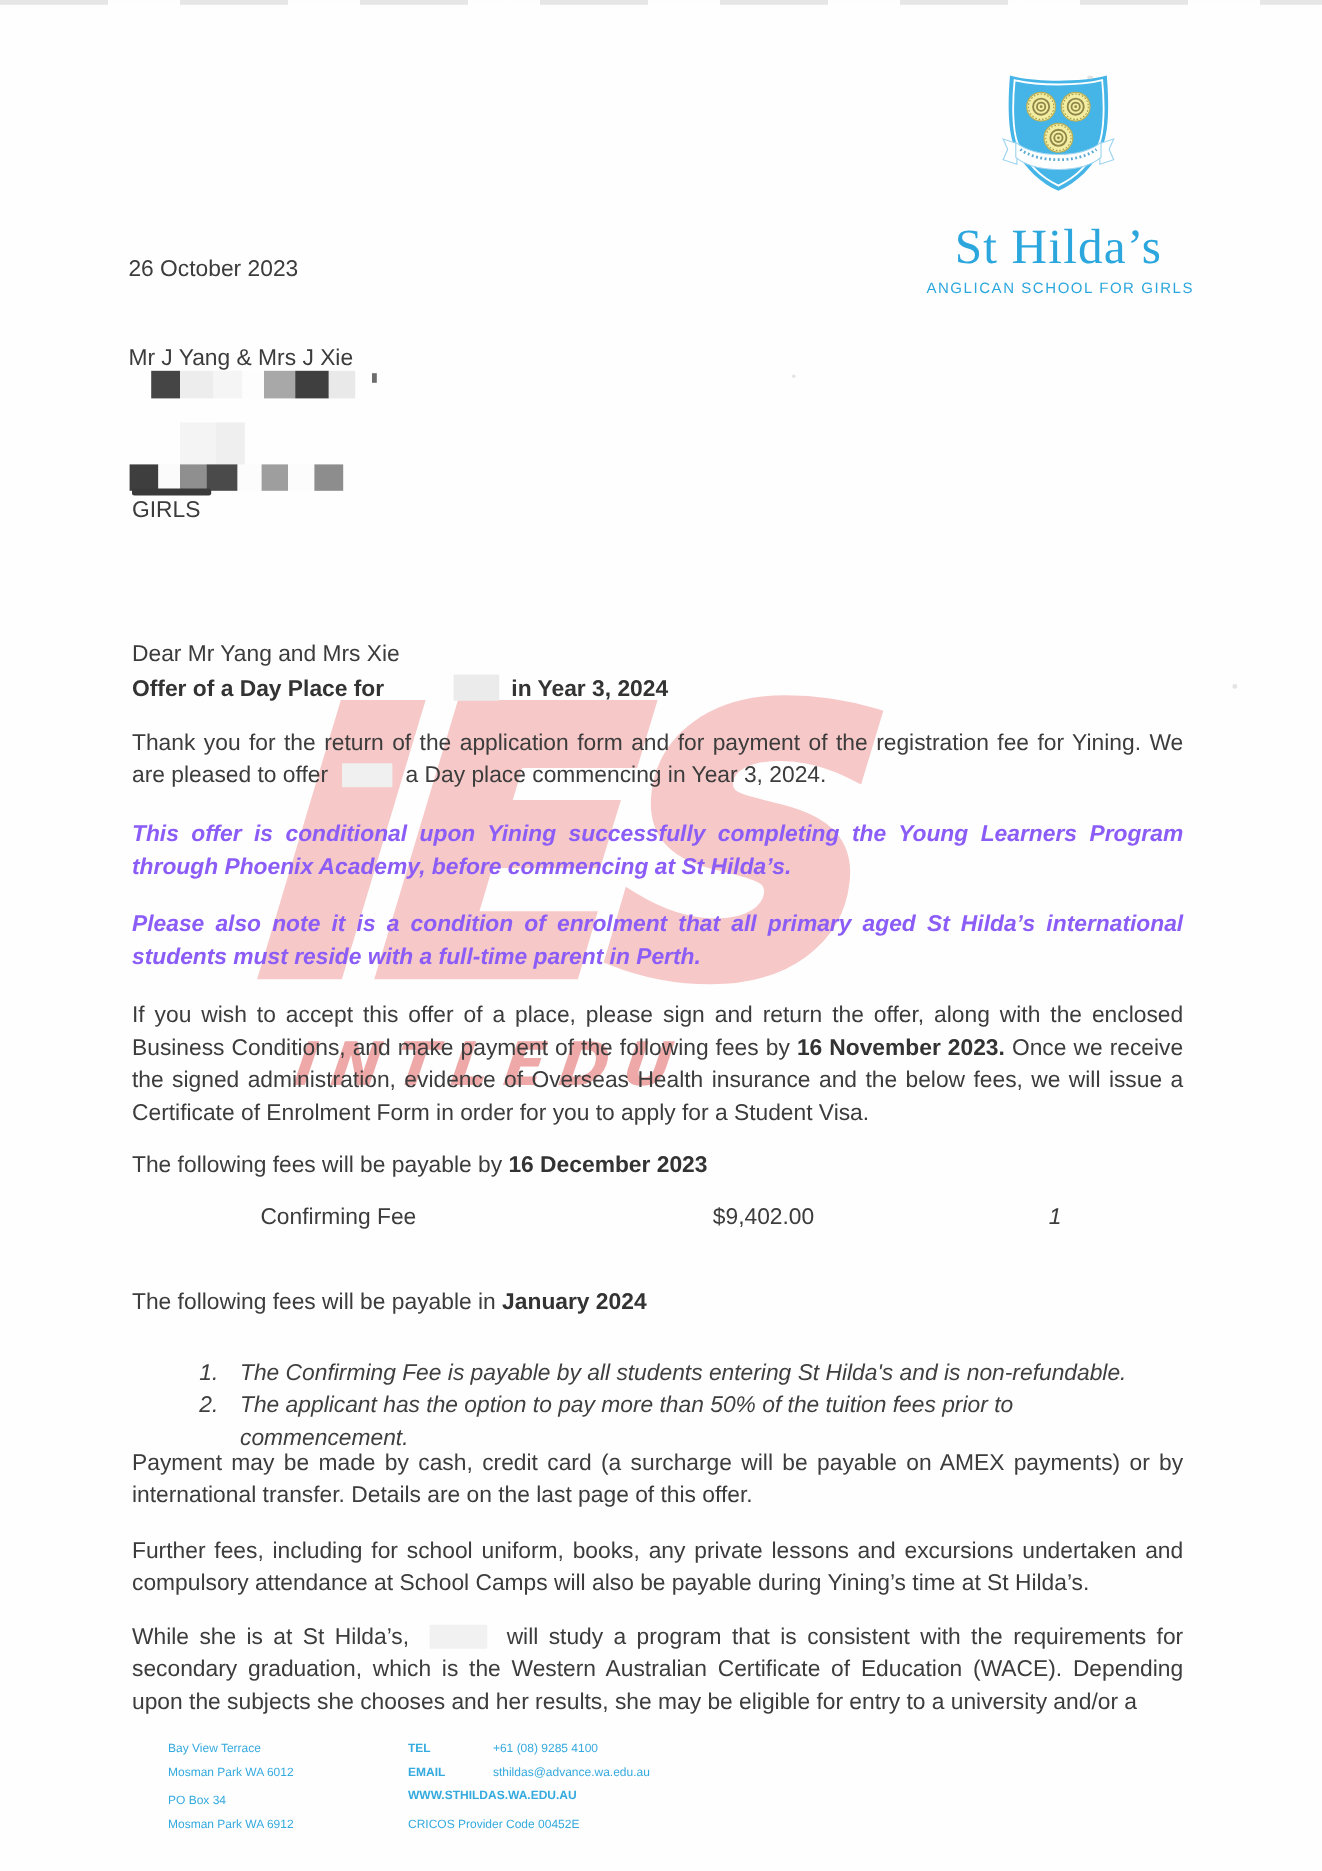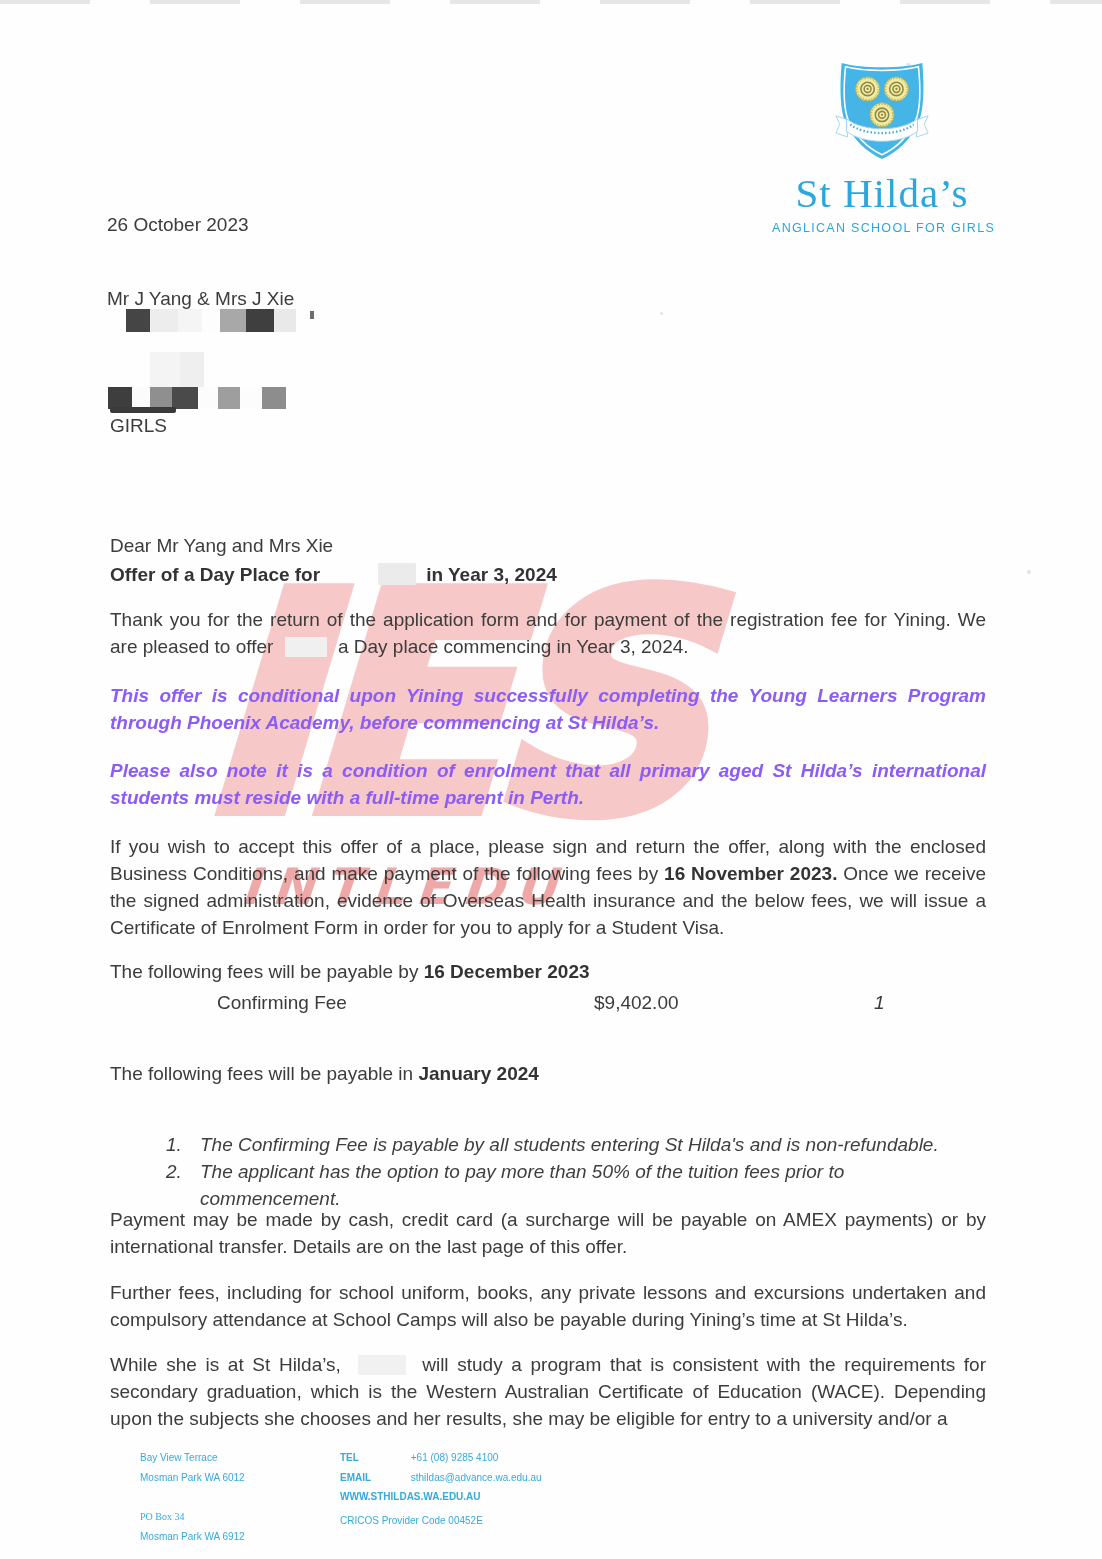--- a/index.html
+++ b/index.html
@@ -26,21 +26,21 @@
     font-family:"DejaVu Sans", sans-serif;
     font-size:50px; font-weight:700; font-style:italic;
     letter-spacing:12px; color:#eb9a98; opacity:.85;
     transform:skewX(-8deg);
   }
   
   .brand{position:absolute; right:110px; top:55px; width:220px; text-align:center; z-index:2;}
   .crest{display:block; margin:0 auto;}
   .brand-name{
     font-family:"Liberation Serif", serif;
-    font-size:41px; color:#2ca7dd; letter-spacing:1px; margin-top:2px;
+    font-size:41px; color:#2ca7dd; letter-spacing:1px; margin-top:14px;
     white-space:nowrap;
   }
   .brand-tagline{
     font-size:12.5px; color:#2ca7dd; letter-spacing:1.3px; margin-top:4px;
     white-space:nowrap; font-weight:400;
   }
   
   .abs{position:absolute; z-index:2;}
   .body-text{font-size:19px; line-height:27px; color:#3c3c3c;}
   .para{left:110px; width:876px; text-align:justify;}
@@ -164,21 +164,21 @@
   <div class="abs body-text para bi" style="top:757px;">Please also note it is a condition of enrolment that all primary aged St Hilda’s international students must reside with a full-time parent in Perth.</div>
 
   <div class="abs body-text para" style="top:833px;">
     <span>If you wish to accept this offer of a place, please sign and return the offer, along with the enclosed Business Conditions, and make payment of the following fees by </span><span class="b">16 November 2023.</span><span> Once we receive the signed administration, evidence of Overseas Health insurance and the below fees, we will issue a Certificate of Enrolment Form in order for you to apply for a Student Visa.</span>
   </div>
 
   <div class="abs body-text" style="left:110px; top:958px; width:876px;">
     <div>
       <span>The following fees will be payable by </span><span class="b">16 December 2023</span>
     </div>
-    <div class="fee-row" style="margin-top:4px;">
+    <div class="fee-row" style="margin-top:16px;">
       <span class="fee-label">Confirming Fee</span>
       <span class="fee-amount">$9,402.00</span>
       <span class="fee-note i">1</span>
     </div>
     <div style="margin-top:47px;">
       <span>The following fees will be payable in </span><span class="b">January 2024</span>
     </div>
   </div>
 
   <div class="abs body-text" style="left:110px; top:1131px; width:876px;">
@@ -198,21 +198,21 @@
 
   <div class="abs body-text para" style="top:1351px;">
     <span>While she is at St Hilda’s,</span>
     <span class="redact-inline" style="width:48px;height:20px;background:#f1f1f1;margin:0 8px;"></span>
     <span>will study a program that is consistent with the requirements for secondary graduation, which is the Western Australian Certificate of Education (WACE).  Depending upon the subjects she chooses and her results, she may be eligible for entry to a university and/or a</span>
   </div>
 
   <div class="abs footer-blue" style="left:140px; top:1448px;">
     <div>Bay View Terrace</div>
     <div>Mosman Park WA 6012</div>
-    <div style="margin-top:20px;font-family:Liberation Serif, serif;">PO Box 34</div>
+    <div style="margin-top:4px;">PO Box 34</div>
     <div>Mosman Park WA 6912</div>
   </div>
 
   <div class="abs footer-blue" style="left:340px; top:1448px;">
     <div>
       <span class="flabel">TEL</span>
       <span>+61 (08) 9285 4100</span>
     </div>
     <div>
       <span class="flabel">EMAIL</span>

